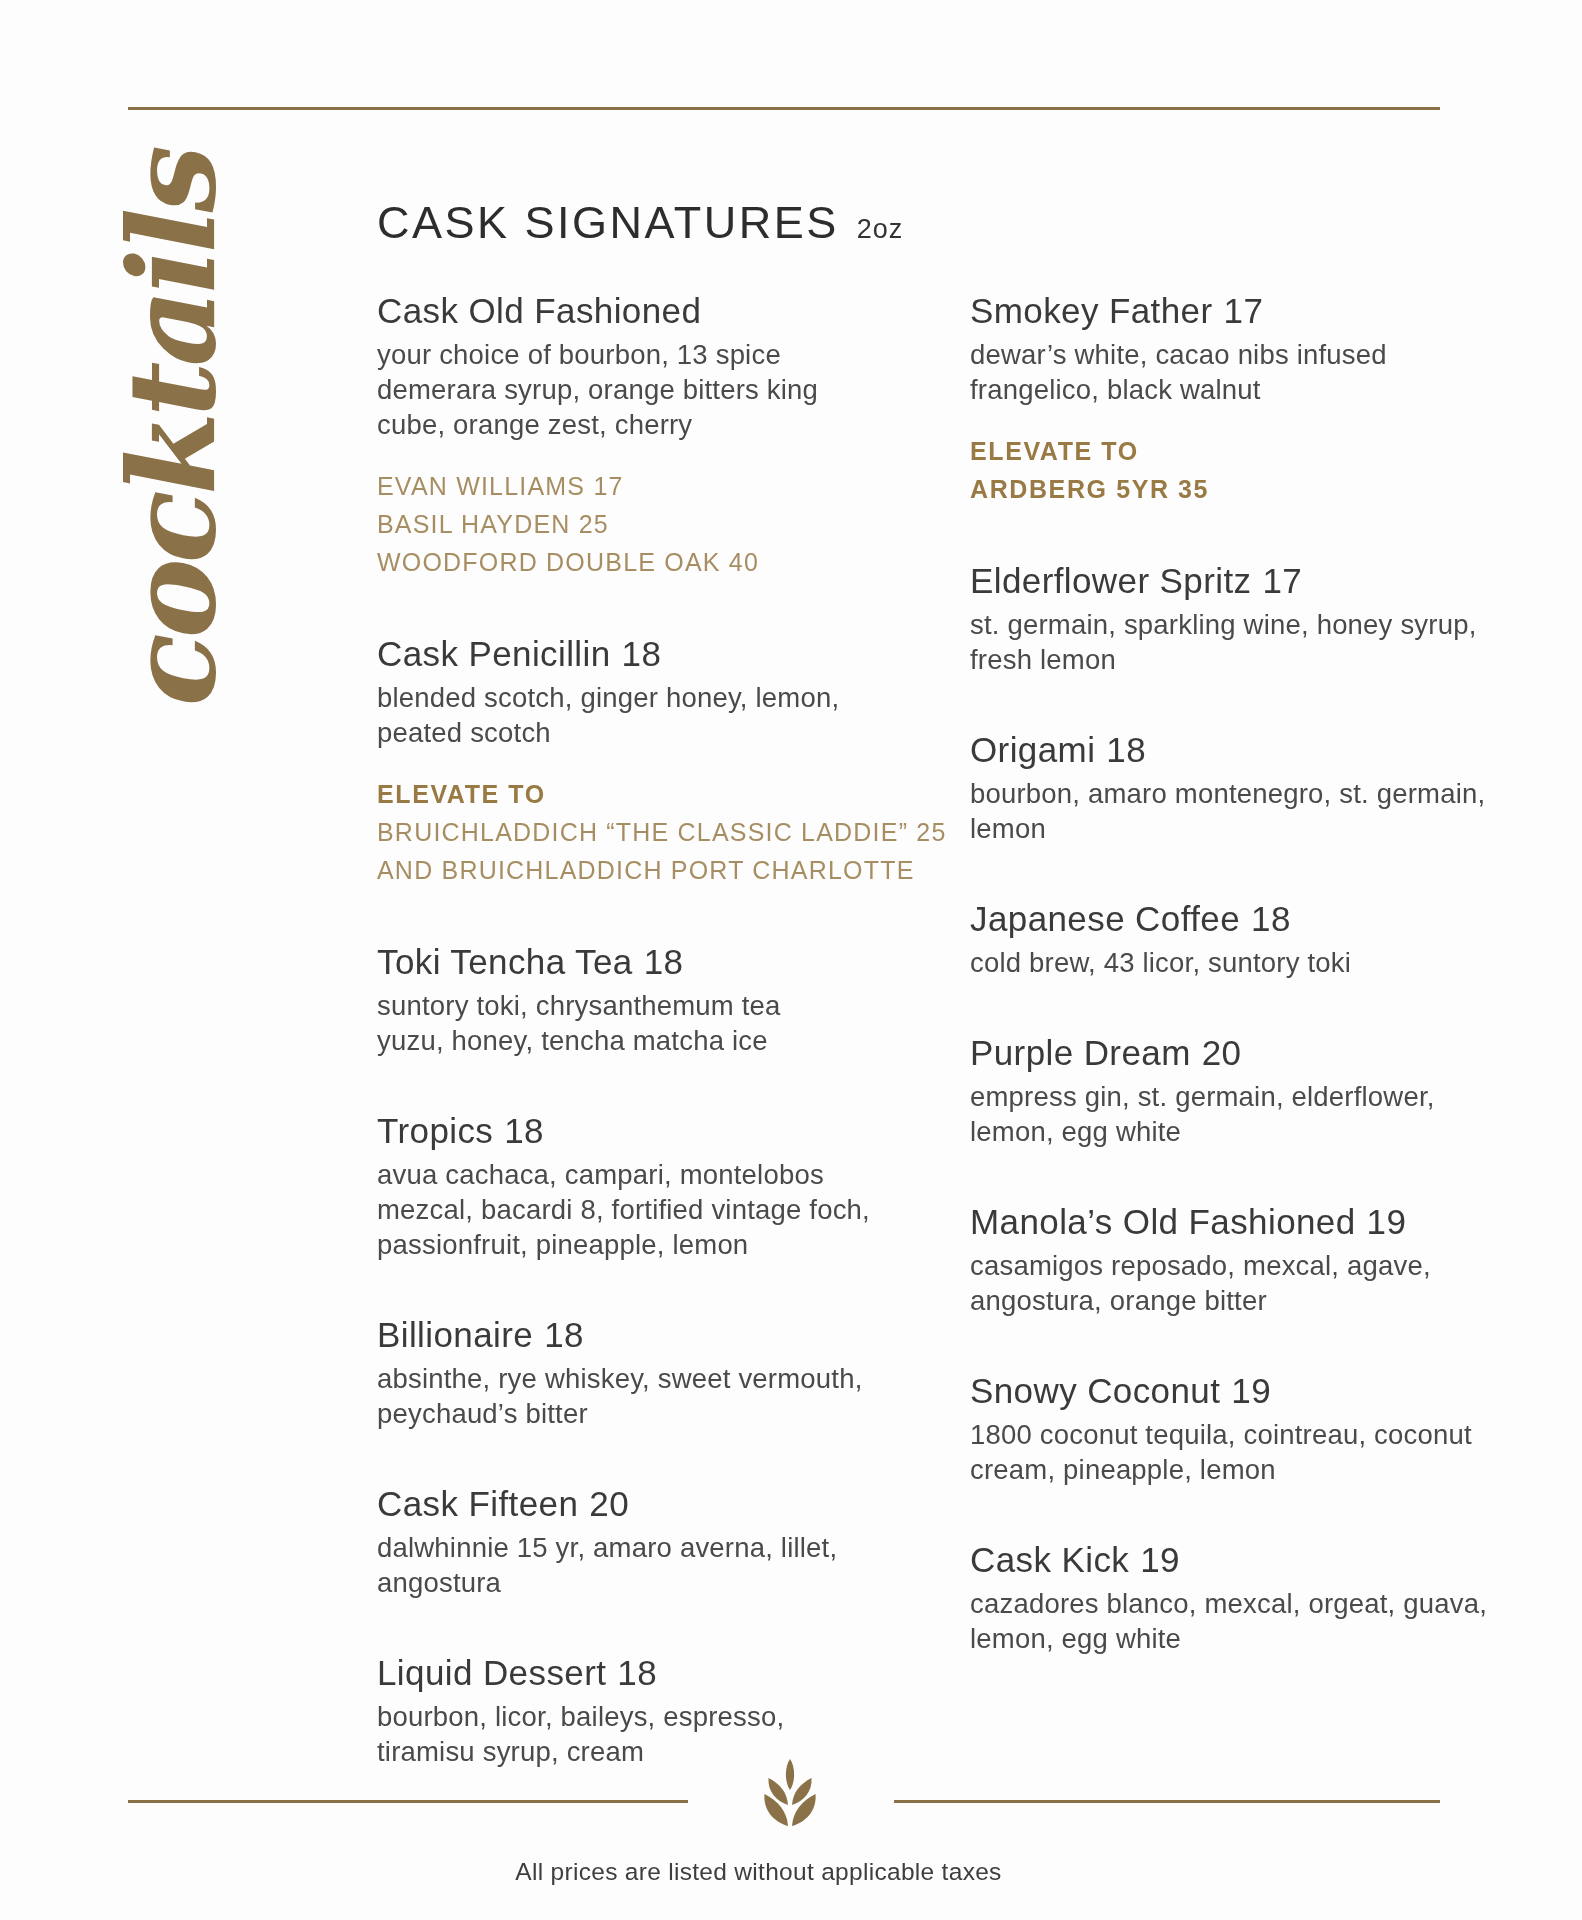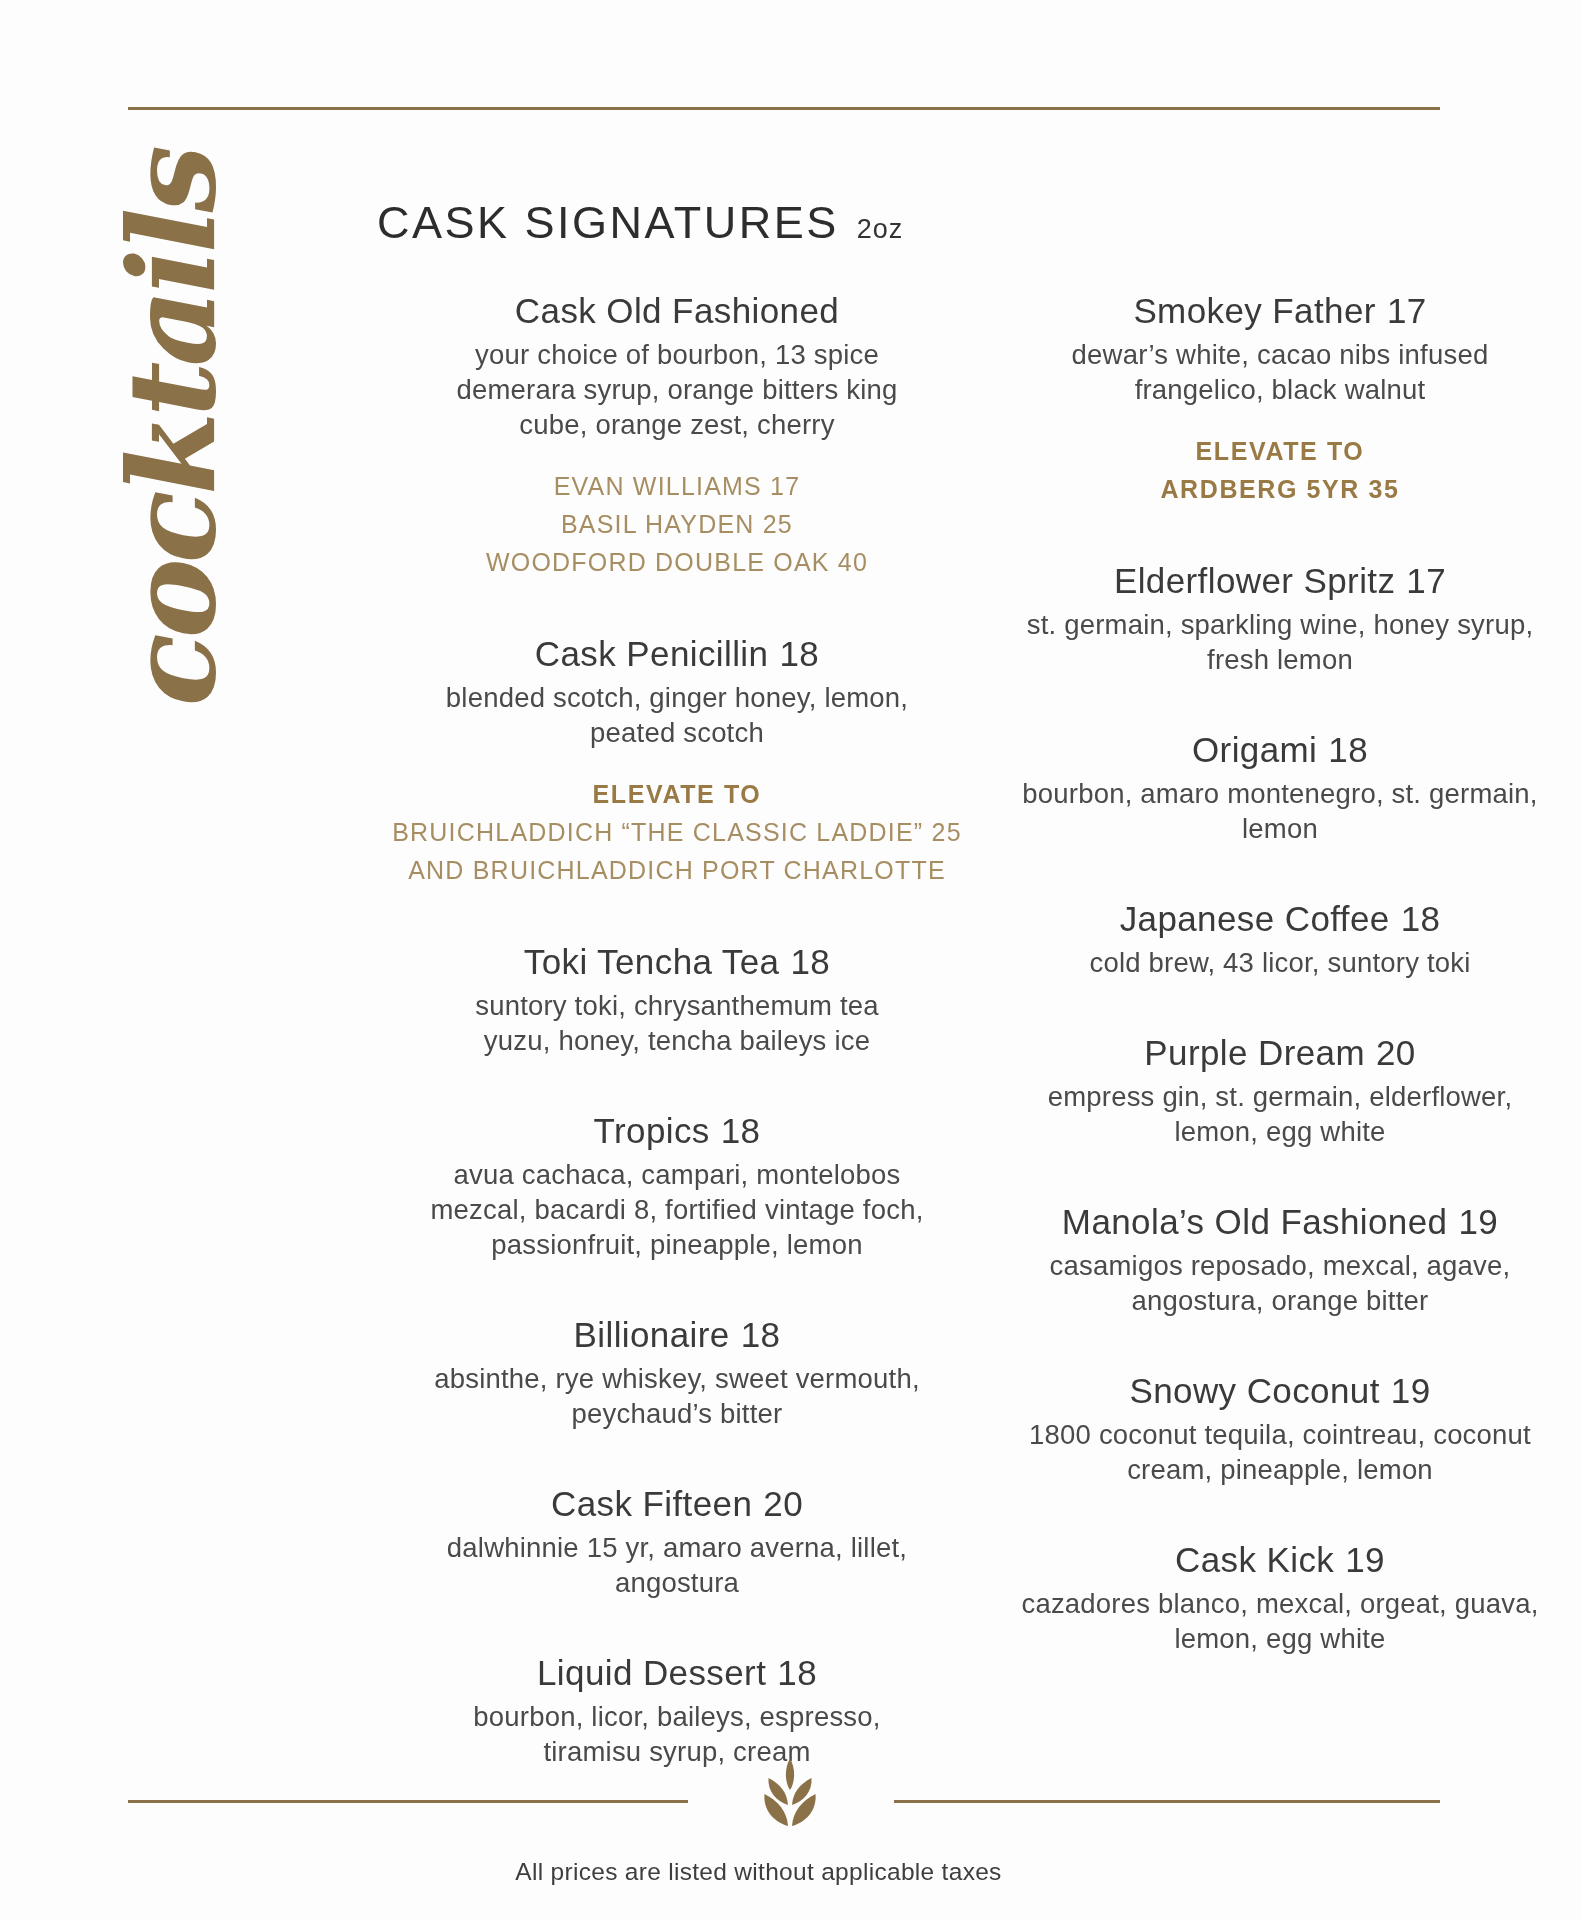--- a/index.html
+++ b/index.html
@@ -38,21 +38,21 @@
     display:flex;align-items:baseline;
     color:var(--heading);
     gap:8px;
   }
   .section-header .main{
     font-size:45px;font-weight:400;letter-spacing:2.5px;line-height:1.1;
   }
   .section-header .suffix{
     font-size:27px;letter-spacing:1px;margin-left:10px;color:#333333;
   }
-  .col{position:absolute;top:290px;text-align:center;}
+  .col{position:absolute;top:290px;}
   .col-left{left:377px;width:600px;}
   .col-right{left:955px;width:620px;margin-left:15px;}
   .menu-item{margin-bottom:52px;}
   .item-title{
     font-size:35px;font-weight:400;color:var(--title);
     letter-spacing:0.4px;line-height:42px;margin-bottom:5px;white-space:nowrap;
   }
   .item-price{margin-left:11px;}
   .desc-line{
     font-size:27.5px;line-height:35px;color:var(--body);
@@ -109,21 +109,21 @@
       <div class="desc-line">peated scotch</div>
       <div class="extras">
         <div class="extra-line bold">ELEVATE TO</div>
         <div class="extra-line regular">BRUICHLADDICH “THE CLASSIC LADDIE” 25</div>
         <div class="extra-line regular">AND BRUICHLADDICH PORT CHARLOTTE</div>
       </div>
     </div>
     <div class="menu-item">
       <h3 class="item-title"><span class="item-name">Toki Tencha Tea</span><span class="item-price">18</span></h3>
       <div class="desc-line">suntory toki, chrysanthemum tea</div>
-      <div class="desc-line">yuzu, honey, tencha baileys ice</div>
+      <div class="desc-line">yuzu, honey, tencha matcha ice</div>
     </div>
     <div class="menu-item">
       <h3 class="item-title"><span class="item-name">Tropics</span><span class="item-price">18</span></h3>
       <div class="desc-line">avua cachaca, campari, montelobos</div>
       <div class="desc-line">mezcal, bacardi 8, fortified vintage foch,</div>
       <div class="desc-line">passionfruit, pineapple, lemon</div>
     </div>
     <div class="menu-item">
       <h3 class="item-title"><span class="item-name">Billionaire</span><span class="item-price">18</span></h3>
       <div class="desc-line">absinthe, rye whiskey, sweet vermouth,</div>

